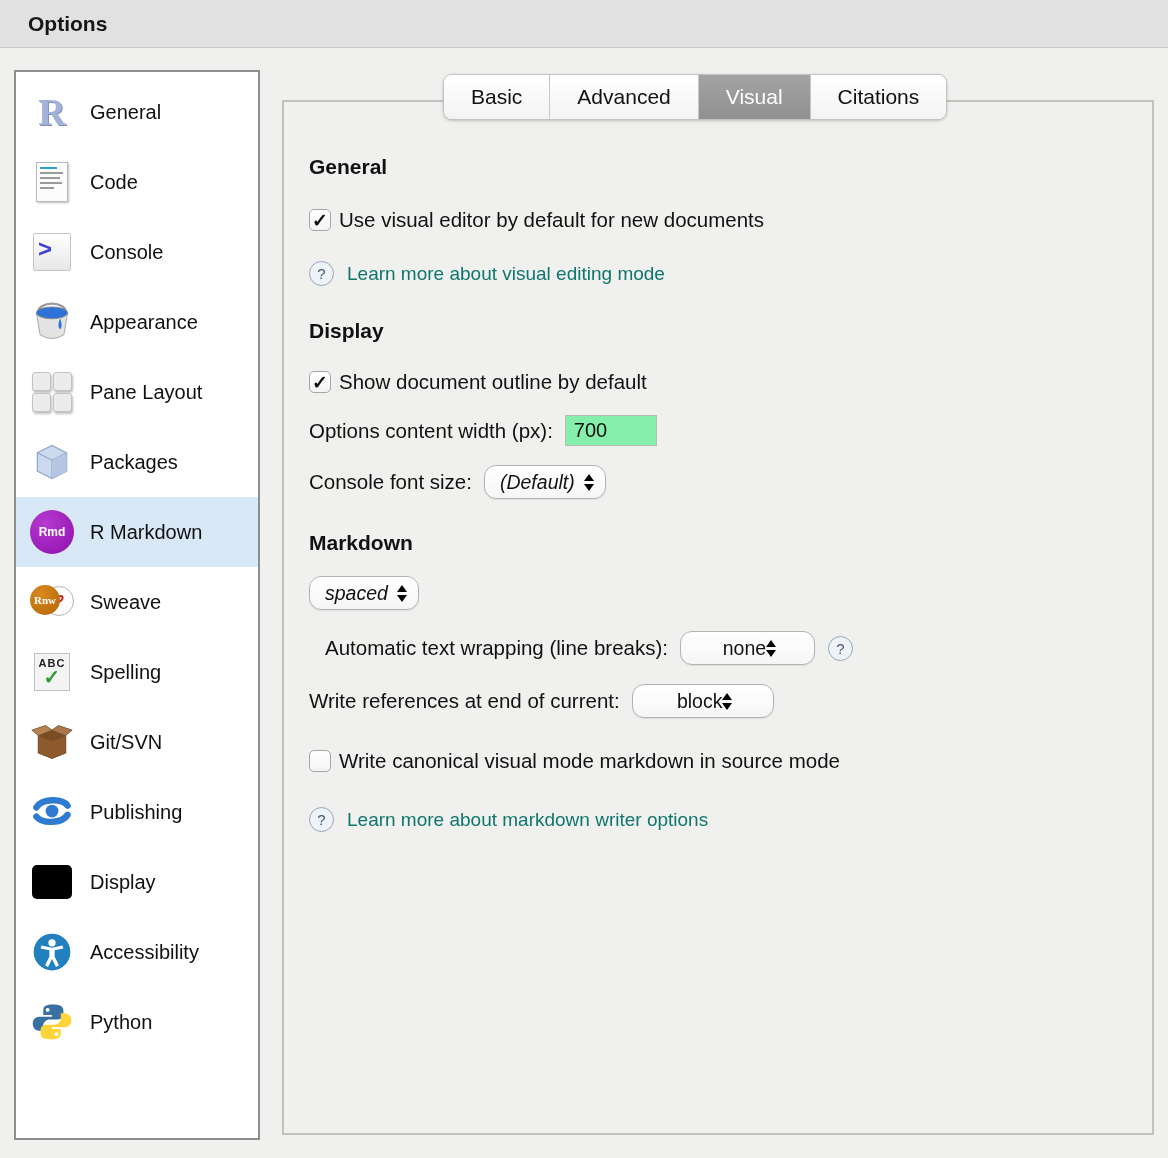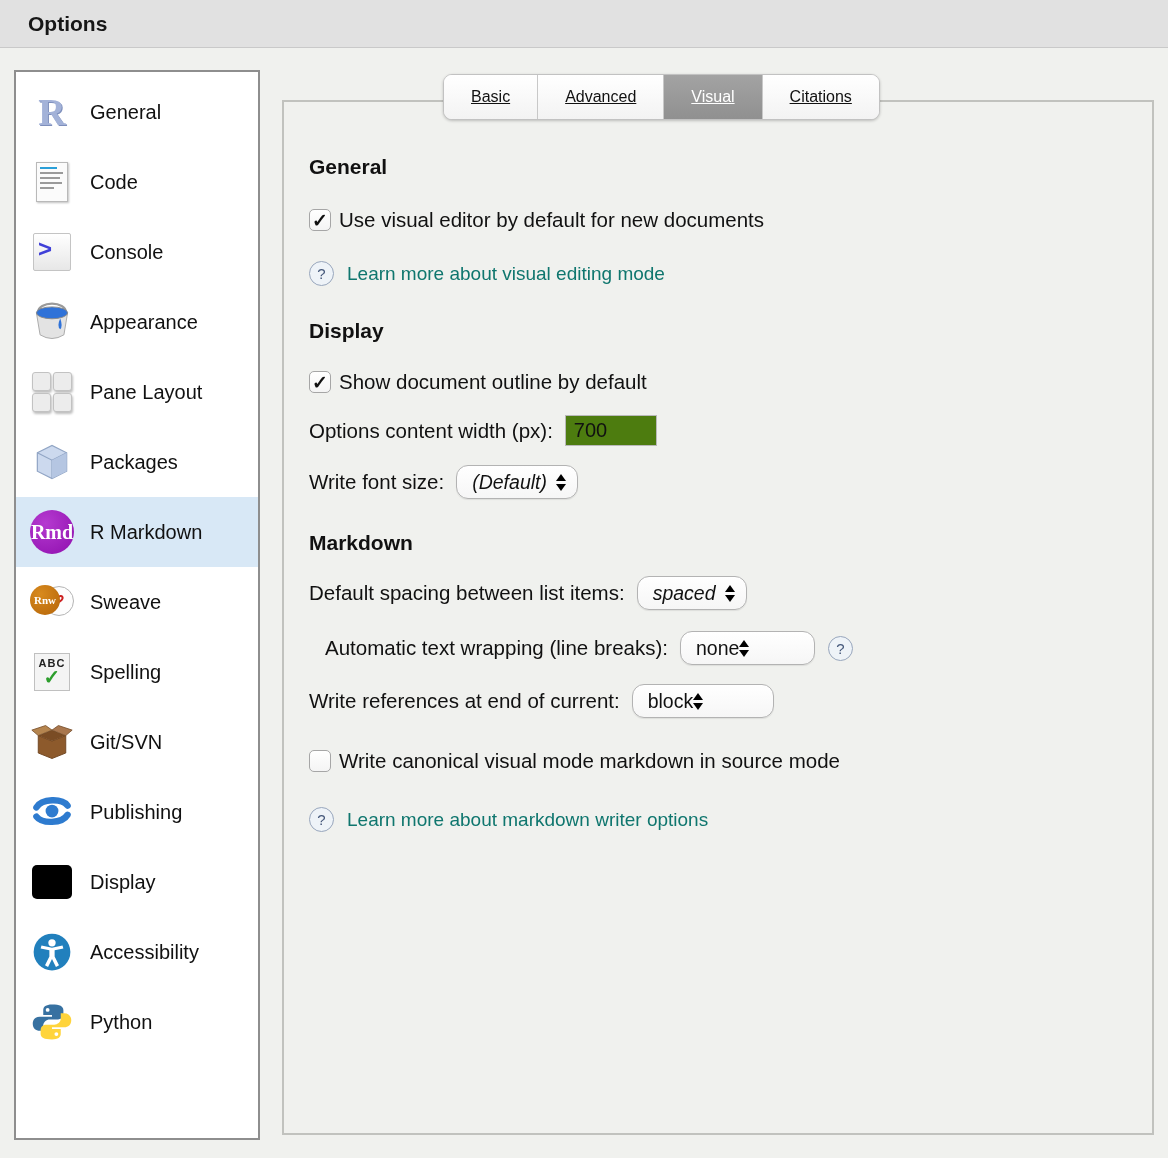--- a/index.html
+++ b/index.html
@@ -43,21 +43,21 @@
   .console-icon { width:38px; height:38px; border:1px solid #c4c4c4; border-radius:2px;
     background:linear-gradient(#ffffff,#e7e7e7); color:#4040d8; font-weight:bold;
     font-size:24px; display:flex; align-items:flex-start; justify-content:flex-start;
     padding:2px 0 0 4px; line-height:1.1; }
   .pane-grid { width:40px; height:40px; display:grid; grid-template:1fr 1fr / 1fr 1fr;
     gap:2px; filter:drop-shadow(1px 2px 1px rgba(0,0,0,.25)); }
   .pane-cell { background:#ececec; border:1px solid #c2c2c2; border-radius:3px; }
   .terminal-icon { width:40px; height:34px; background:#000; border-radius:5px; }
   .rmd-badge { width:44px; height:44px; border-radius:50%;
     background:radial-gradient(circle at 35% 30%, #b53ad0, #8f0fae);
-    color:#fff; font-family:Liberation Serif, serif; font-weight:bold; font-size:20px;
+    color:#fff; font-family:Liberation Sans, sans-serif; font-weight:bold; font-size:12px;
     display:flex; align-items:center; justify-content:center; }
   .sweave-wrap { width:46px; height:38px; position:relative; }
   .sweave-pdf { position:absolute; right:0; top:3px; width:30px; height:30px; border-radius:50%;
     background:#fdfdfd; border:1px solid #b5b5b5; display:flex; align-items:center; justify-content:center; }
   .sweave-rnw { position:absolute; left:0; top:2px; width:30px; height:30px; border-radius:50%;
     background:radial-gradient(circle at 35% 30%, #d88a1e, #b56509);
     color:#fff; font-family:"Liberation Serif", serif; font-weight:bold; font-size:11px;
     display:flex; align-items:center; justify-content:center; z-index:2; }
   .spell-icon { width:36px; height:38px; background:#f4f4f4; border:1px solid #c0c0c0;
     display:flex; flex-direction:column; align-items:center; justify-content:center; line-height:1; }
@@ -68,24 +68,23 @@
   .panel {
     position:absolute; left:282px; top:100px; width:872px; height:1035px;
     border:2px solid #c1c2be; background:#f0f1ee;
   }
   .tabbar {
     position:absolute; left:443px; top:74px; height:46px; display:flex;
     border:1px solid #c2c2c2; border-radius:9px; overflow:hidden;
     background:#fff; box-shadow:0 1px 3px rgba(0,0,0,.22); z-index:3;
   }
   .tab {
-    padding:0 27px; display:flex; align-items:center; font-size:16px;
+    padding:0 27px; display:flex; align-items:center; font-size:21px;
     background:linear-gradient(#ffffff,#f3f3f3); color:#111; cursor:default;
     border-right:1px solid #c8c8c8;
-    text-decoration:underline;
   }
   .tab:last-child { border-right:none; }
   .tab.selected { background:linear-gradient(#a3a3a3,#909090); color:#fff; }
   
   .content { position:absolute; left:25px; top:53px; right:20px; }
   .h-section { font-size:21px; font-weight:bold; margin-bottom:29px; }
   .row { display:flex; align-items:center; }
   .cb-row { margin-bottom:29px; }
   .checkbox {
     width:22px; height:22px; border:1.5px solid #a6a6a6; border-radius:5px;
@@ -97,33 +96,33 @@
   .help-row { margin-bottom:33px; }
   .help-circle {
     width:25px; height:25px; border-radius:50%; border:1px solid #98a6bc;
     background:#eef3f8; color:#44577a; font-size:15px;
     display:flex; align-items:center; justify-content:center; flex:0 0 25px;
   }
   .link { color:#0f766e; font-size:19px; margin-left:13px; text-decoration:none; cursor:pointer; }
   .field-row { margin-bottom:19px; font-size:20.5px; }
   .field-row .lbl { margin-right:12px; }
   .text-input {
-    width:92px; height:31px; border:1px solid #b9b9b9; background:#4d7c0f;
+    width:92px; height:31px; border:1px solid #b9b9b9; background:#86efac;
     font-family:"Liberation Sans", sans-serif; font-size:20px; padding:0 8px; color:#111;
   }
   .select {
     height:34px; border:1.5px solid #b3b3b3; border-radius:12px;
     background:linear-gradient(#ffffff,#f6f6f6);
     display:inline-flex; align-items:center; font-size:19.5px; color:#111;
     padding:0 11px 0 15px; cursor:default;
     box-shadow:0 1px 1px rgba(0,0,0,.08);
   }
   .select .val { white-space:nowrap; }
   .select.w-gap .val { margin-right:9px;font-style:italic; }
-  .select.fixed { justify-content:flex-start; }
+  .select.fixed { justify-content:center; }
   .arrows { display:flex; flex-direction:column; gap:3px; align-items:center; }
   .arrows .up { width:0; height:0; border-left:5.5px solid transparent;
     border-right:5.5px solid transparent; border-bottom:7px solid #000; }
   .arrows .down { width:0; height:0; border-left:5.5px solid transparent;
     border-right:5.5px solid transparent; border-top:7px solid #000; }
   .mb-disp { margin-bottom:27px; }
   .mb-cb2 { margin-bottom:21px; }
   .mb-cb3 { margin-bottom:18px; }
   .mb-fs { margin-bottom:32px; }
   .mb-md { margin-bottom:21px; }
@@ -324,34 +323,33 @@
       <span class="cb-label">Show document outline by default</span>
     </div>
 
 
     <div class="row field-row">
       <span class="lbl">Options content width (px):</span>
       <input class="text-input" type="text" value="700" style="">
     </div>
 
     <div class="row field-row mb-fs">
-      <span class="lbl">Write font size:</span>
+      <span class="lbl">Console font size:</span>
       <span class="select w-gap">
         <span class="val">(Default)</span>
         <span class="arrows">
             <span class="up"></span>
             <span class="down"></span>
           </span>
       </span>
     </div>
 
     <div class="h-section mb-md">Markdown</div>
 
     <div class="row field-row mb-sp">
-      <span class="lbl">Default spacing between list items:</span>
       <span class="select w-gap">
         <span class="val">spaced</span>
         <span class="arrows">
             <span class="up"></span>
             <span class="down"></span>
           </span>
       </span>
     </div>
 
     <div class="row field-row mb-wr">

